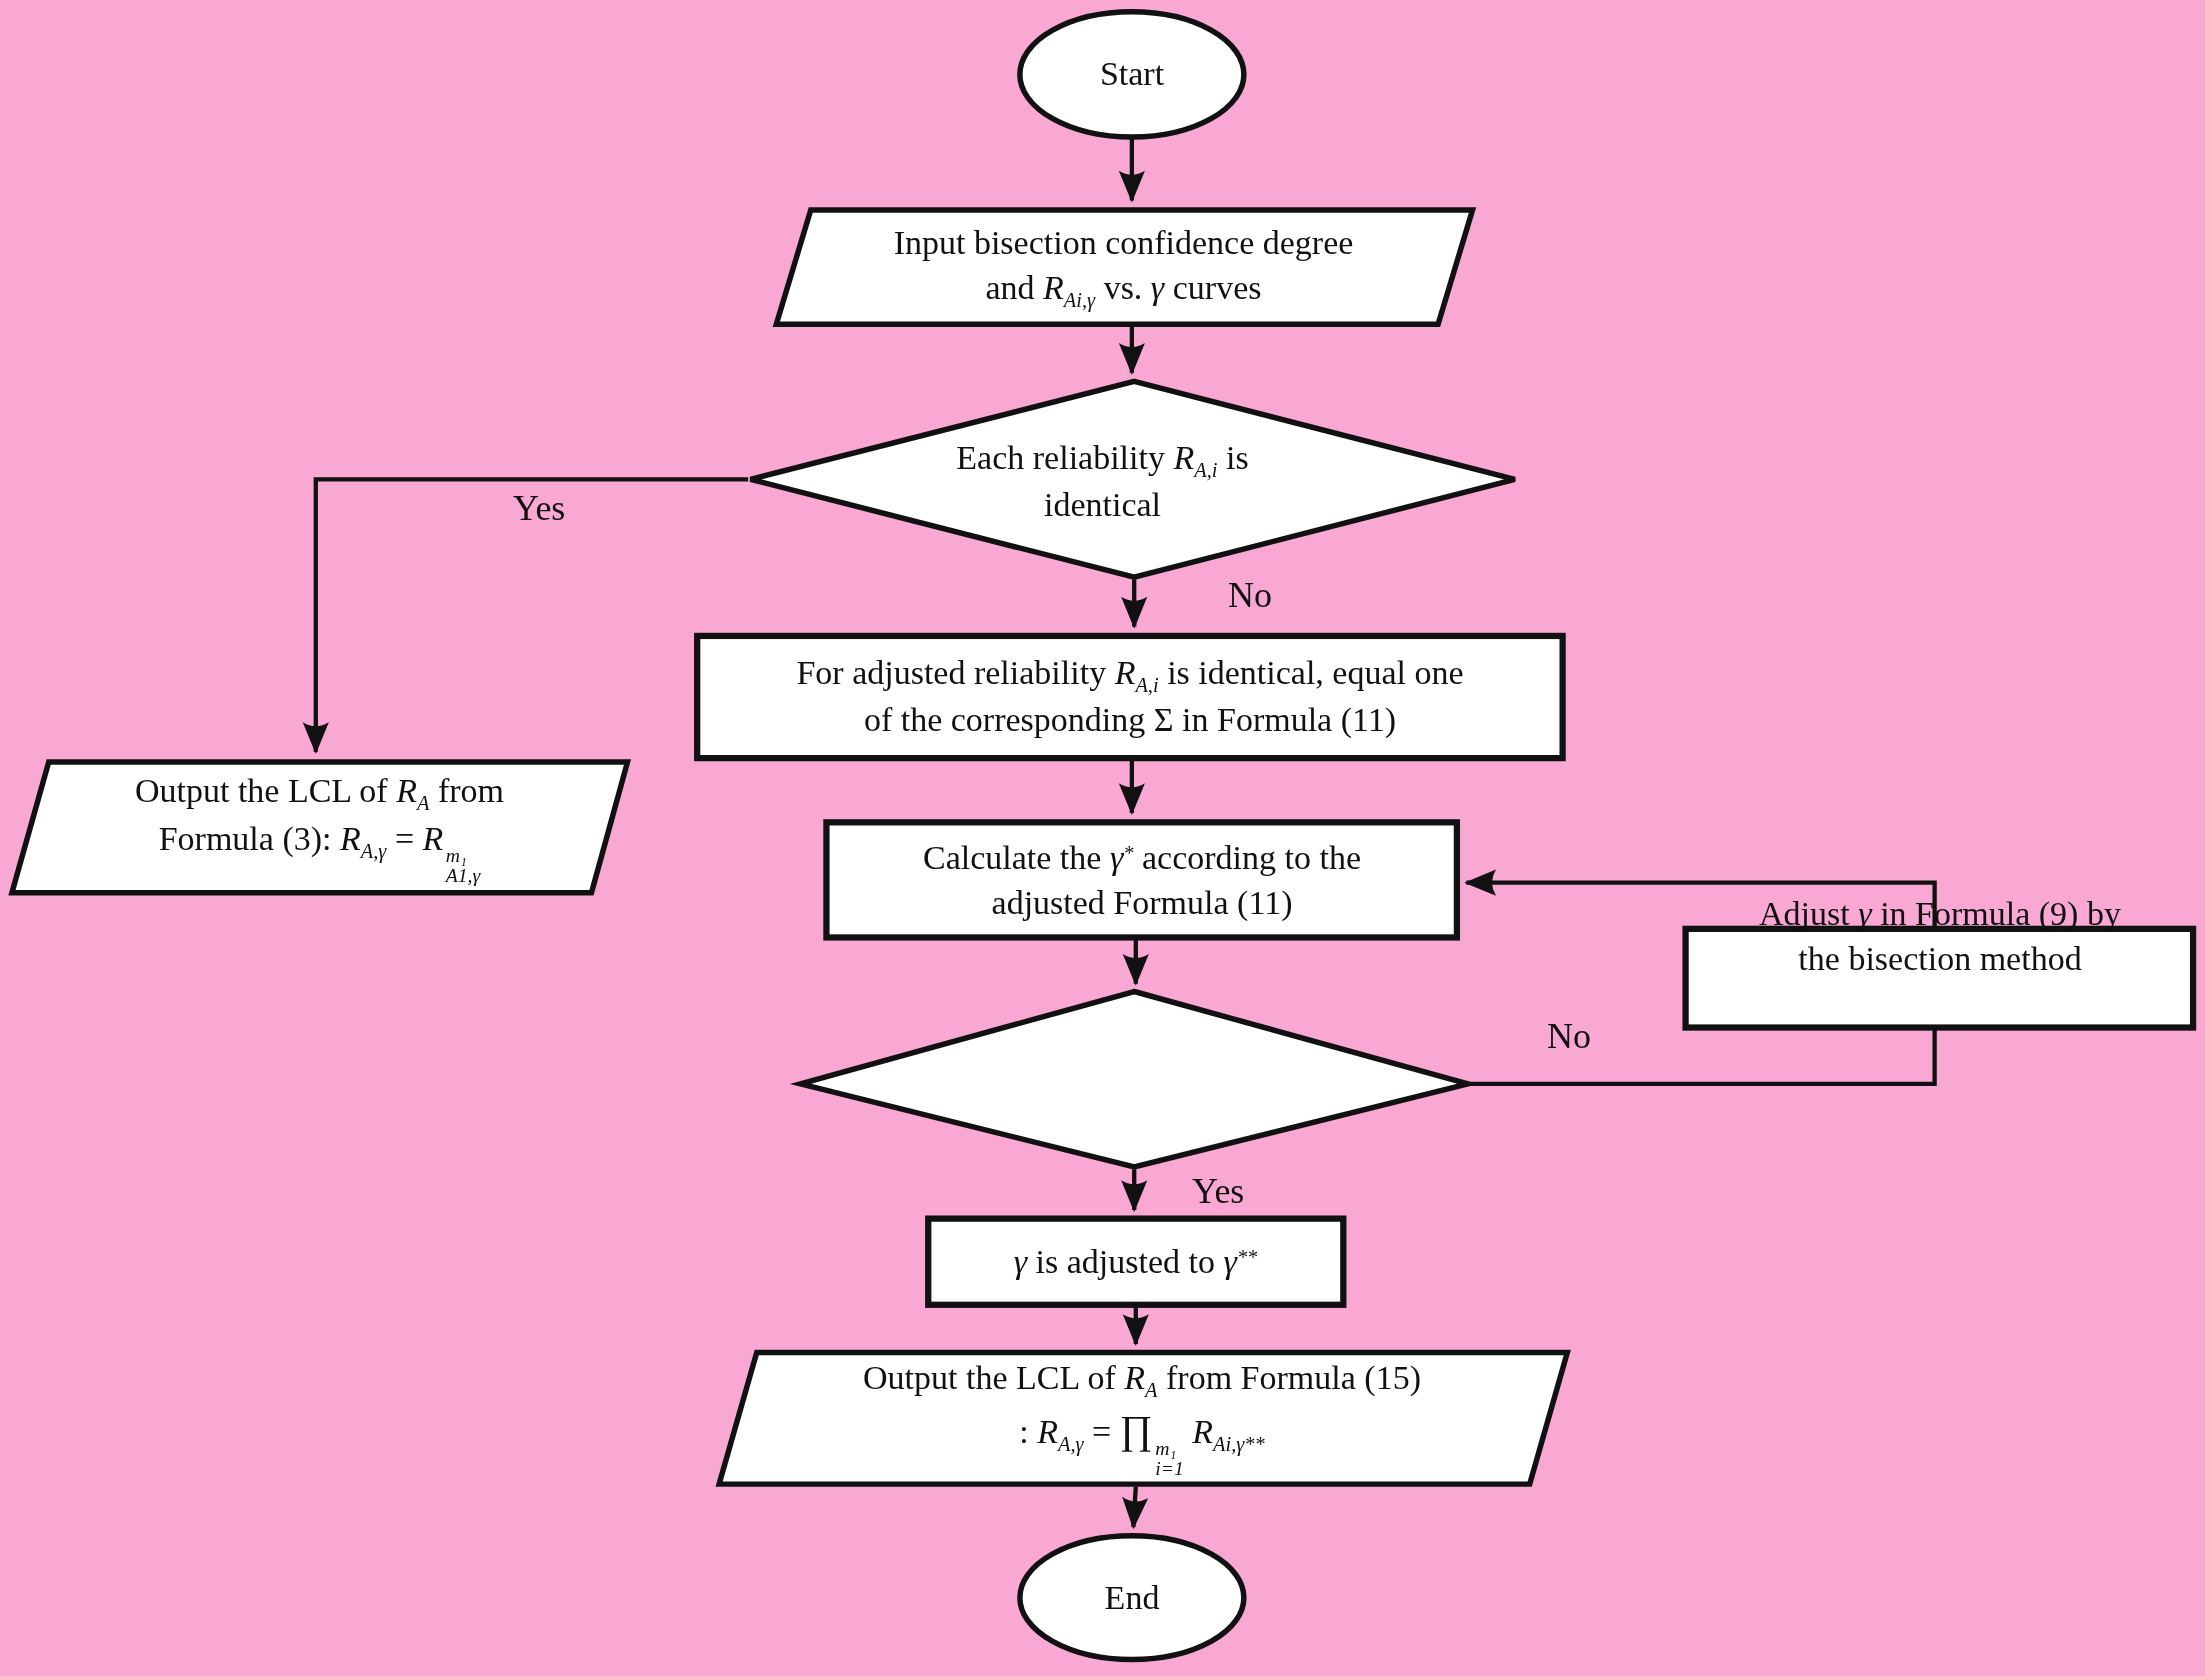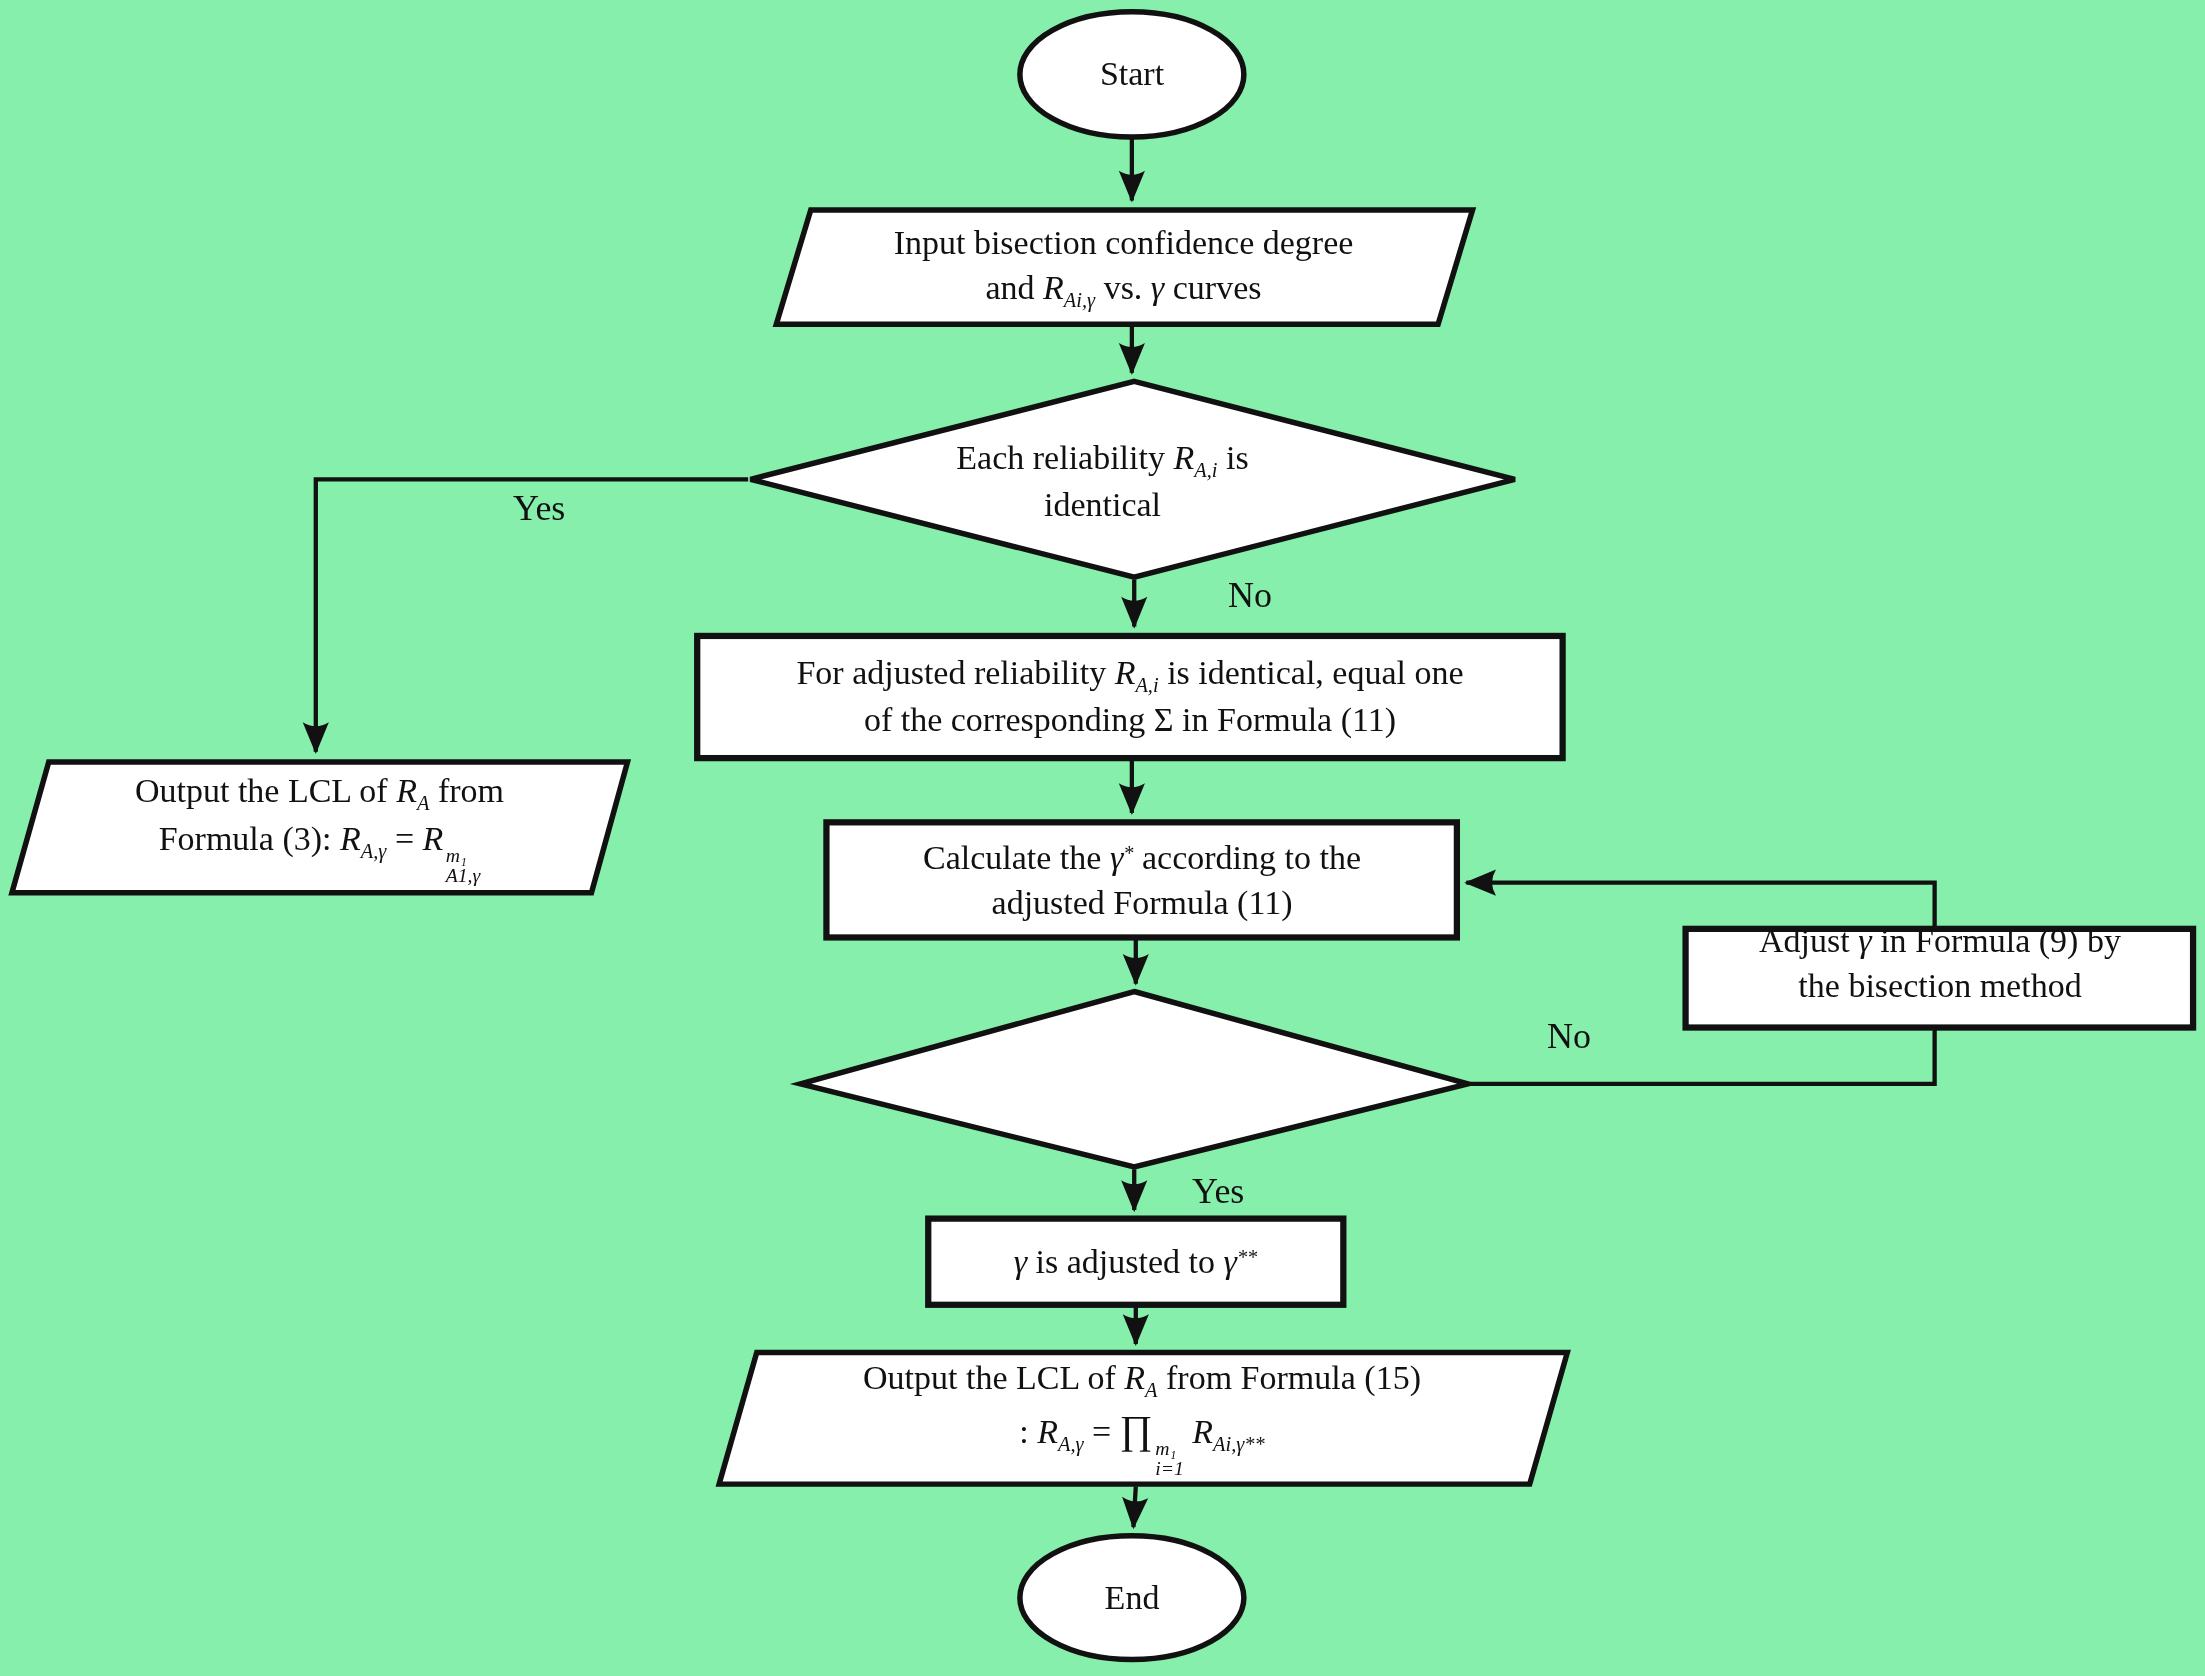--- a/index.html
+++ b/index.html
@@ -1,20 +1,20 @@
 <!DOCTYPE html>
 <html style="font-size:12.5px"><head>
 <meta charset="utf-8">
 <style>
   html, body { margin: 0; padding: 0; background: #ffffff; }
   .stage {
     position: relative;
     width: 2205px;
     height: 1676px;
-    background: #86efac;
+    background: #f9a8d4;
     font-family: "Liberation Serif", serif;
     color: #111111;
     overflow: hidden;
   }
   .layer { position: absolute; left: 0; top: 0; width: 2205px; height: 1676px; }
   .node-text {
     position: absolute;
     display: flex;
     flex-direction: column;
     justify-content: center;
@@ -130,21 +130,21 @@
   </div>
 
   <div class="node-text" style="left:830px; top:825px; width:624px; height:111px;">
     <span class="row">
       <span>Calculate the </span><span class="it">γ</span><span class="sp">*</span><span> according to the</span>
     </span>
     <span class="row">adjusted Formula (11)</span>
   </div>
 
 
-  <div class="node-text" style="left:1691px; top:916px; width:498px; height:96px;">
+  <div class="node-text" style="left:1691px; top:889px; width:498px; height:96px;">
     <span class="row">
       <span>Adjust </span><span class="it">γ</span><span> in Formula (9) by</span>
     </span>
     <span class="row">the bisection method</span>
   </div>
 
   <div class="node-text" style="left:932px; top:1221px; width:407px; height:83px;">
     <span class="row">
       <span class="it">γ</span><span> is adjusted to </span><span class="it">γ</span><span class="sp">**</span>
     </span>

